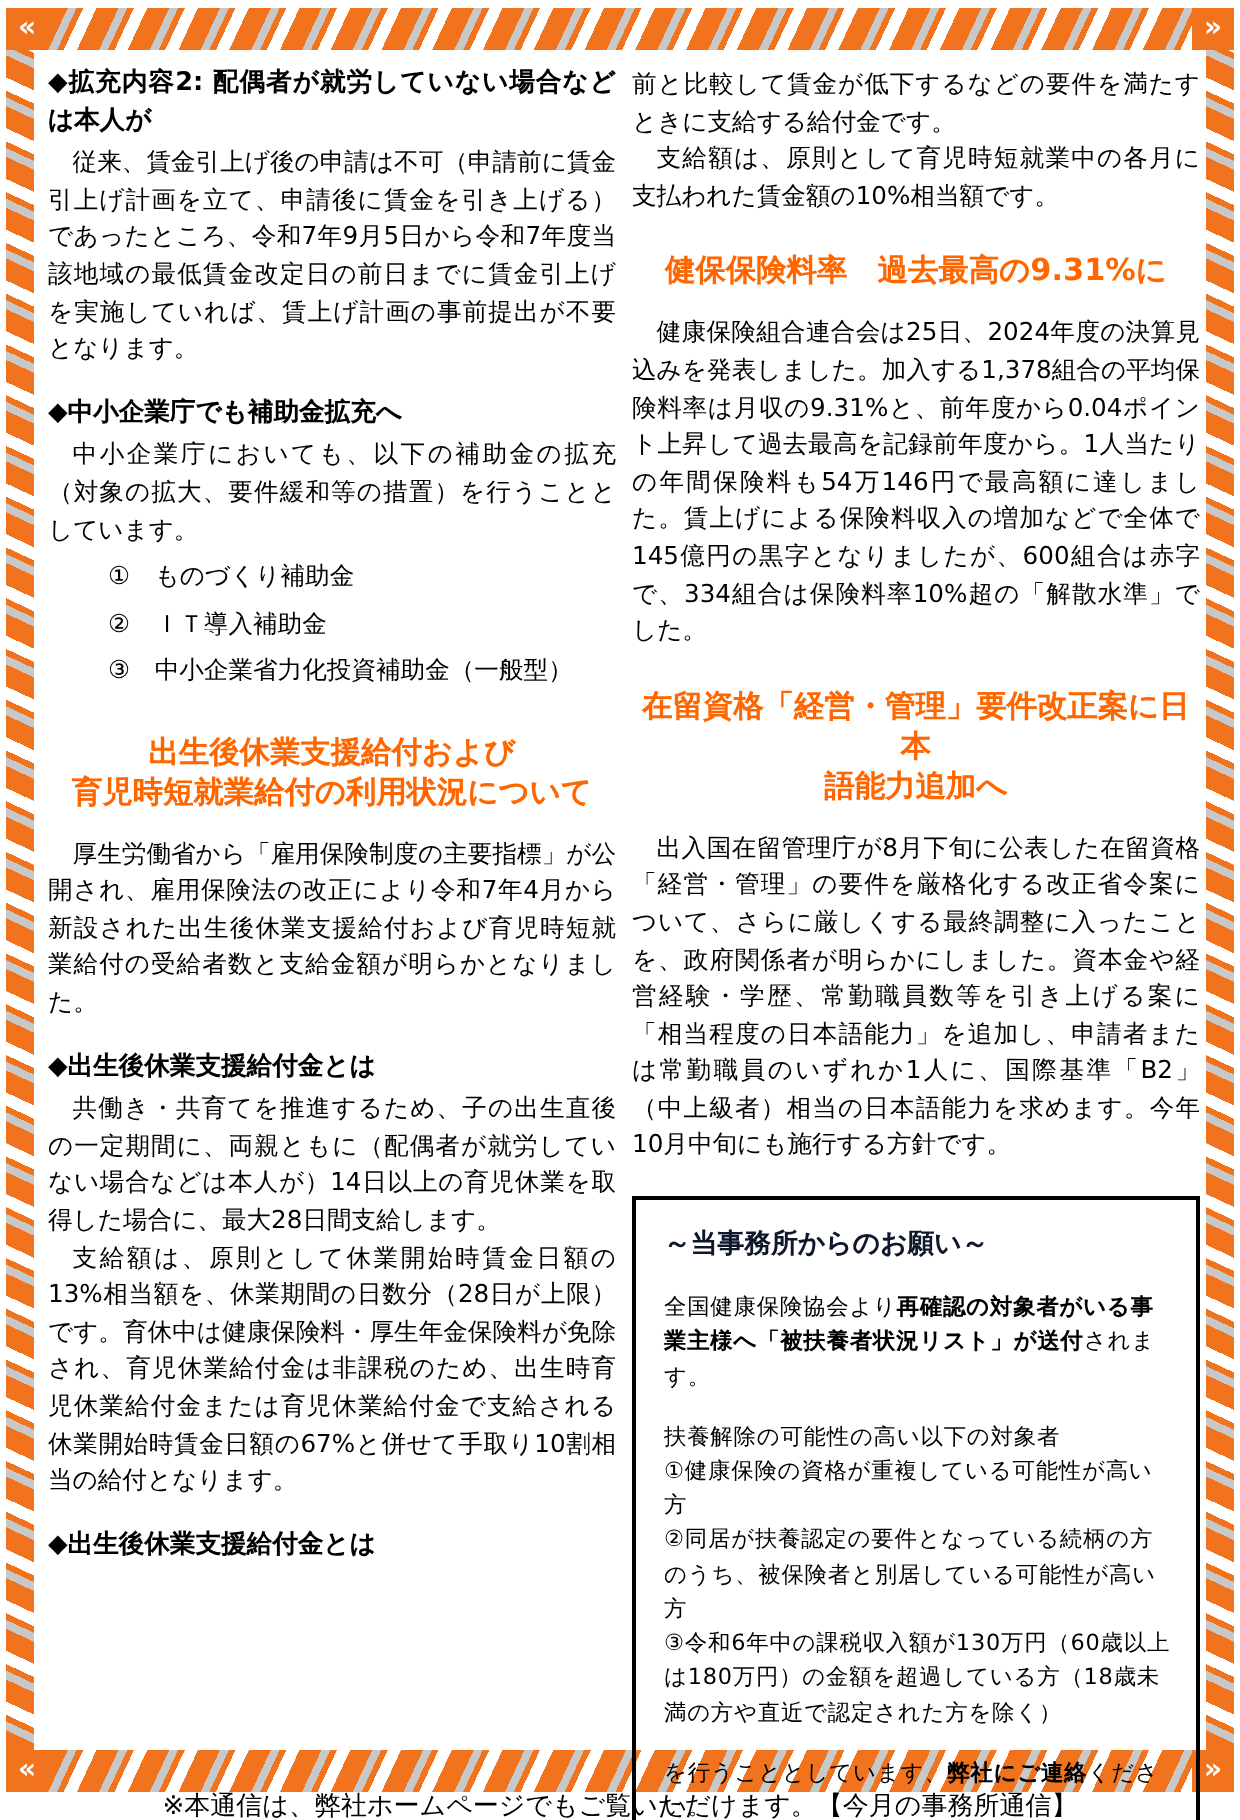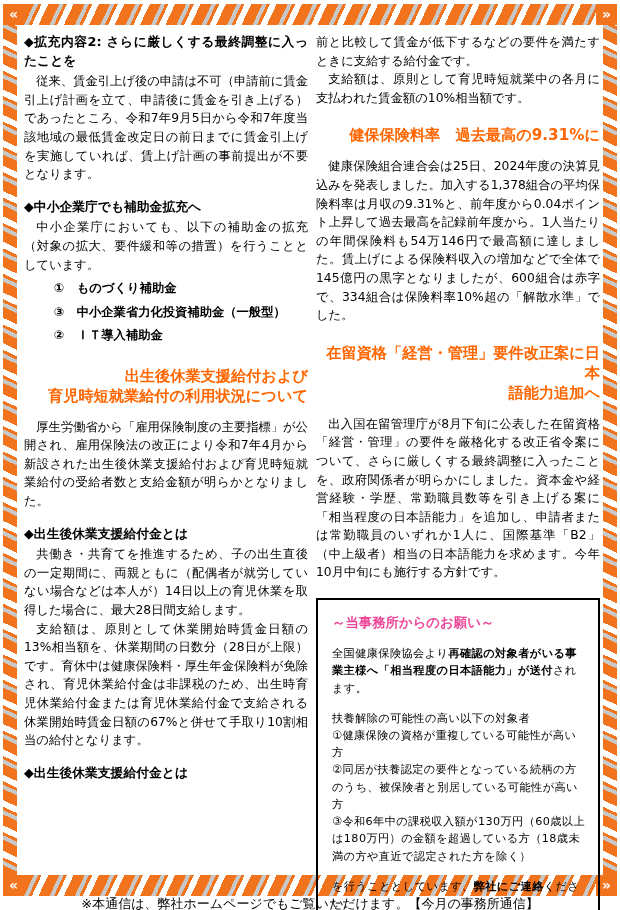--- a/index.html
+++ b/index.html
@@ -38,36 +38,36 @@
     position:absolute;top:33px;width:284px;
     font-size:12.3px;line-height:18.6px;text-align:justify;
   }
   .col-left{left:24px;}
   .col-right{left:316px;}
 
   .h-black{font-weight:bold;font-size:12.8px;line-height:18.6px;margin:14px 0 2px;}
   .col > .h-black:first-child{margin-top:0;}
   .h-orange{
     color:#ff6600;font-weight:bold;font-size:15.2px;line-height:20px;
-    margin:18px 0 12px;white-space:pre-line;text-align:right;
+    margin:18px 0 12px;white-space:pre-line;text-align:center;
   }
   .para{margin:0;}
   .para.indent{text-indent:1em;}
   .u{text-underline-offset:2px;}
   .b{font-weight:bold;}
-  .num-list{margin:3px 0 0 0;padding:0 0 0 30px;list-style:none;font-weight:bold;}
+  .num-list{margin:3px 0 0 0;padding:0 0 0 30px;list-style:none;}
   .num-list li{line-height:23.5px;}
 
   
   .notice-box{
     border:2px solid #000;margin-top:16px;padding:12px 12px 18px 14px;
     position:relative;font-size:11.2px;line-height:17.2px;
     letter-spacing:0.4px;text-align:left;
   }
-  .notice-title{color:#ec4899;font-weight:bold;font-size:13.4px;
+  .notice-title{color:#0f172a;font-weight:bold;font-size:13.4px;
     letter-spacing:0;margin:2px 0 14px;}
   .notice-box p{margin:0 0 13px;white-space:pre-line;}
   .notice-box p:last-child{margin-bottom:0;}
 
   
   .footer{
     position:absolute;left:0;right:0;top:897px;text-align:center;
     font-size:13px;line-height:13px;
   }
 </style>
@@ -77,48 +77,48 @@
 <div class="band band-top"></div>
 <div class="band band-bottom"></div>
 <div class="band band-left"></div>
 <div class="band band-right"></div>
 <span class="corner c-tl">«</span>
 <span class="corner c-tr">»</span>
 <span class="corner c-bl">«</span>
 <span class="corner c-br">»</span>
 
 <div class="col col-left" id="col-left">
-    <div class="h-black">◆拡充内容2: さらに厳しくする最終調整に入ったことを</div>
+    <div class="h-black">◆拡充内容2: 配偶者が就労していない場合などは本人が</div>
     <p class="para indent"><span>従来、賃金引上げ後の申請は不可（申請前に賃金引上げ計画を立て、申請後に賃金を引き上げる）であったところ、令和7年9月5日から</span><span class="u">令和7年度当該地域の最低賃金改定日の前日まで</span><span>に賃金引上げを実施していれば、賃上げ計画の事前提出が不要となります。</span></p>
     <div class="h-black">◆中小企業庁でも補助金拡充へ</div>
     <p class="para indent"><span>中小企業庁においても、以下の補助金の拡充（対象の拡大、要件緩和等の措置）を行うこととしています。</span></p>
     <ul class="num-list">
       <li>①　ものづくり補助金</li>
+      <li>②　ＩＴ導入補助金</li>
       <li>③　中小企業省力化投資補助金（一般型）</li>
-      <li>②　ＩＴ導入補助金</li>
     </ul>
     <div class="h-orange">出生後休業支援給付および
 育児時短就業給付の利用状況について</div>
     <p class="para indent"><span>厚生労働省から「雇用保険制度の主要指標」が公開され、雇用保険法の改正により令和7年4月から新設された</span><span class="u">出生後休業支援給付</span><span>および</span><span class="u">育児時短就業給付</span><span>の受給者数と支給金額が明らかとなりました。</span></p>
     <div class="h-black">◆出生後休業支援給付金とは</div>
     <p class="para indent"><span>共働き・共育てを推進するため、子の出生直後の一定期間に、</span><span class="u">両親ともに（配偶者が就労していない場合などは本人が）14日以上の育児休業を取得した場合</span><span>に、</span><span class="u">最大28日間支給</span><span>します。</span></p>
     <p class="para indent"><span>支給額は、原則として休業開始時賃金日額の</span><span class="u">13%相当額を、休業期間の日数分（28日が上限）</span><span>です。育休中は健康保険料・厚生年金保険料が免除され、育児休業給付金は非課税のため、出生時育児休業給付金または育児休業給付金で支給される休業開始時賃金日額の67%と併せて手取り10割相当の給付となります。</span></p>
     <div class="h-black">◆出生後休業支援給付金とは</div>
   </div>
 <div class="col col-right" id="col-right">
     <p class="para"><span>前と比較して賃金が低下するなどの要件を満たすときに支給する給付金です。</span></p>
     <p class="para indent"><span>支給額は、原則として育児時短就業中の各月に支払われた</span><span class="u">賃金額の10%相当額</span><span>です。</span></p>
     <div class="h-orange">健保保険料率　過去最高の9.31%に</div>
     <p class="para indent"><span>健康保険組合連合会は25日、2024年度の決算見込みを発表しました。加入する1,378組合の平均保険料率は月収の9.31%と、前年度から</span><span class="u">0.04ポイント上昇して過去最高を記録</span><span>前年度から。1人当たりの年間保険料も54万146円で最高額に達しました。賃上げによる保険料収入の増加などで全体で145億円の黒字となりましたが、</span><span class="u">600組合は赤字で、334組合は保険料率10%超の「解散水準」</span><span>でした。</span></p>
     <div class="h-orange">在留資格「経営・管理」要件改正案に日本
 語能力追加へ</div>
     <p class="para indent"><span>出入国在留管理庁が8月下旬に公表した在留資格「経営・管理」の要件を厳格化する改正省令案について、さらに厳しくする最終調整に入ったことを、政府関係者が明らかにしました。資本金や経営経験・学歴、常勤職員数等を引き上げる案に「相当程度の日本語能力」を追加し、申請者または常勤職員のいずれか1人に、国際基準「B2」（中上級者）相当の日本語能力を求めます。今年10月中旬にも施行する方針です。</span></p>
     <div class="notice-box">
       <div class="notice-title">～当事務所からのお願い～</div>
-      <p><span>全国健康保険協会より</span><span class="b">再確認の対象者がいる事業主様へ「相当程度の日本語能力」が送付</span><span>されます。</span></p>
+      <p><span>全国健康保険協会より</span><span class="b">再確認の対象者がいる事業主様へ「被扶養者状況リスト」が送付</span><span>されます。</span></p>
       <p><span>扶養解除の可能性の高い以下の対象者
 ①健康保険の資格が重複している可能性が高い方
 ②同居が扶養認定の要件となっている続柄の方のうち、被保険者と別居している可能性が高い方
 ③令和6年中の課税収入額が130万円（60歳以上は180万円）の金額を超過している方（18歳未満の方や直近で認定された方を除く）</span></p>
       <p><span>を行うこととしています、</span><span class="b">弊社にご連絡</span><span>ください。</span></p>
     </div>
   </div>
 
 <div class="footer">※本通信は、弊社ホームページでもご覧いただけます。【今月の事務所通信】http://www.sharoshiman.com/office_letter/</div>
 

